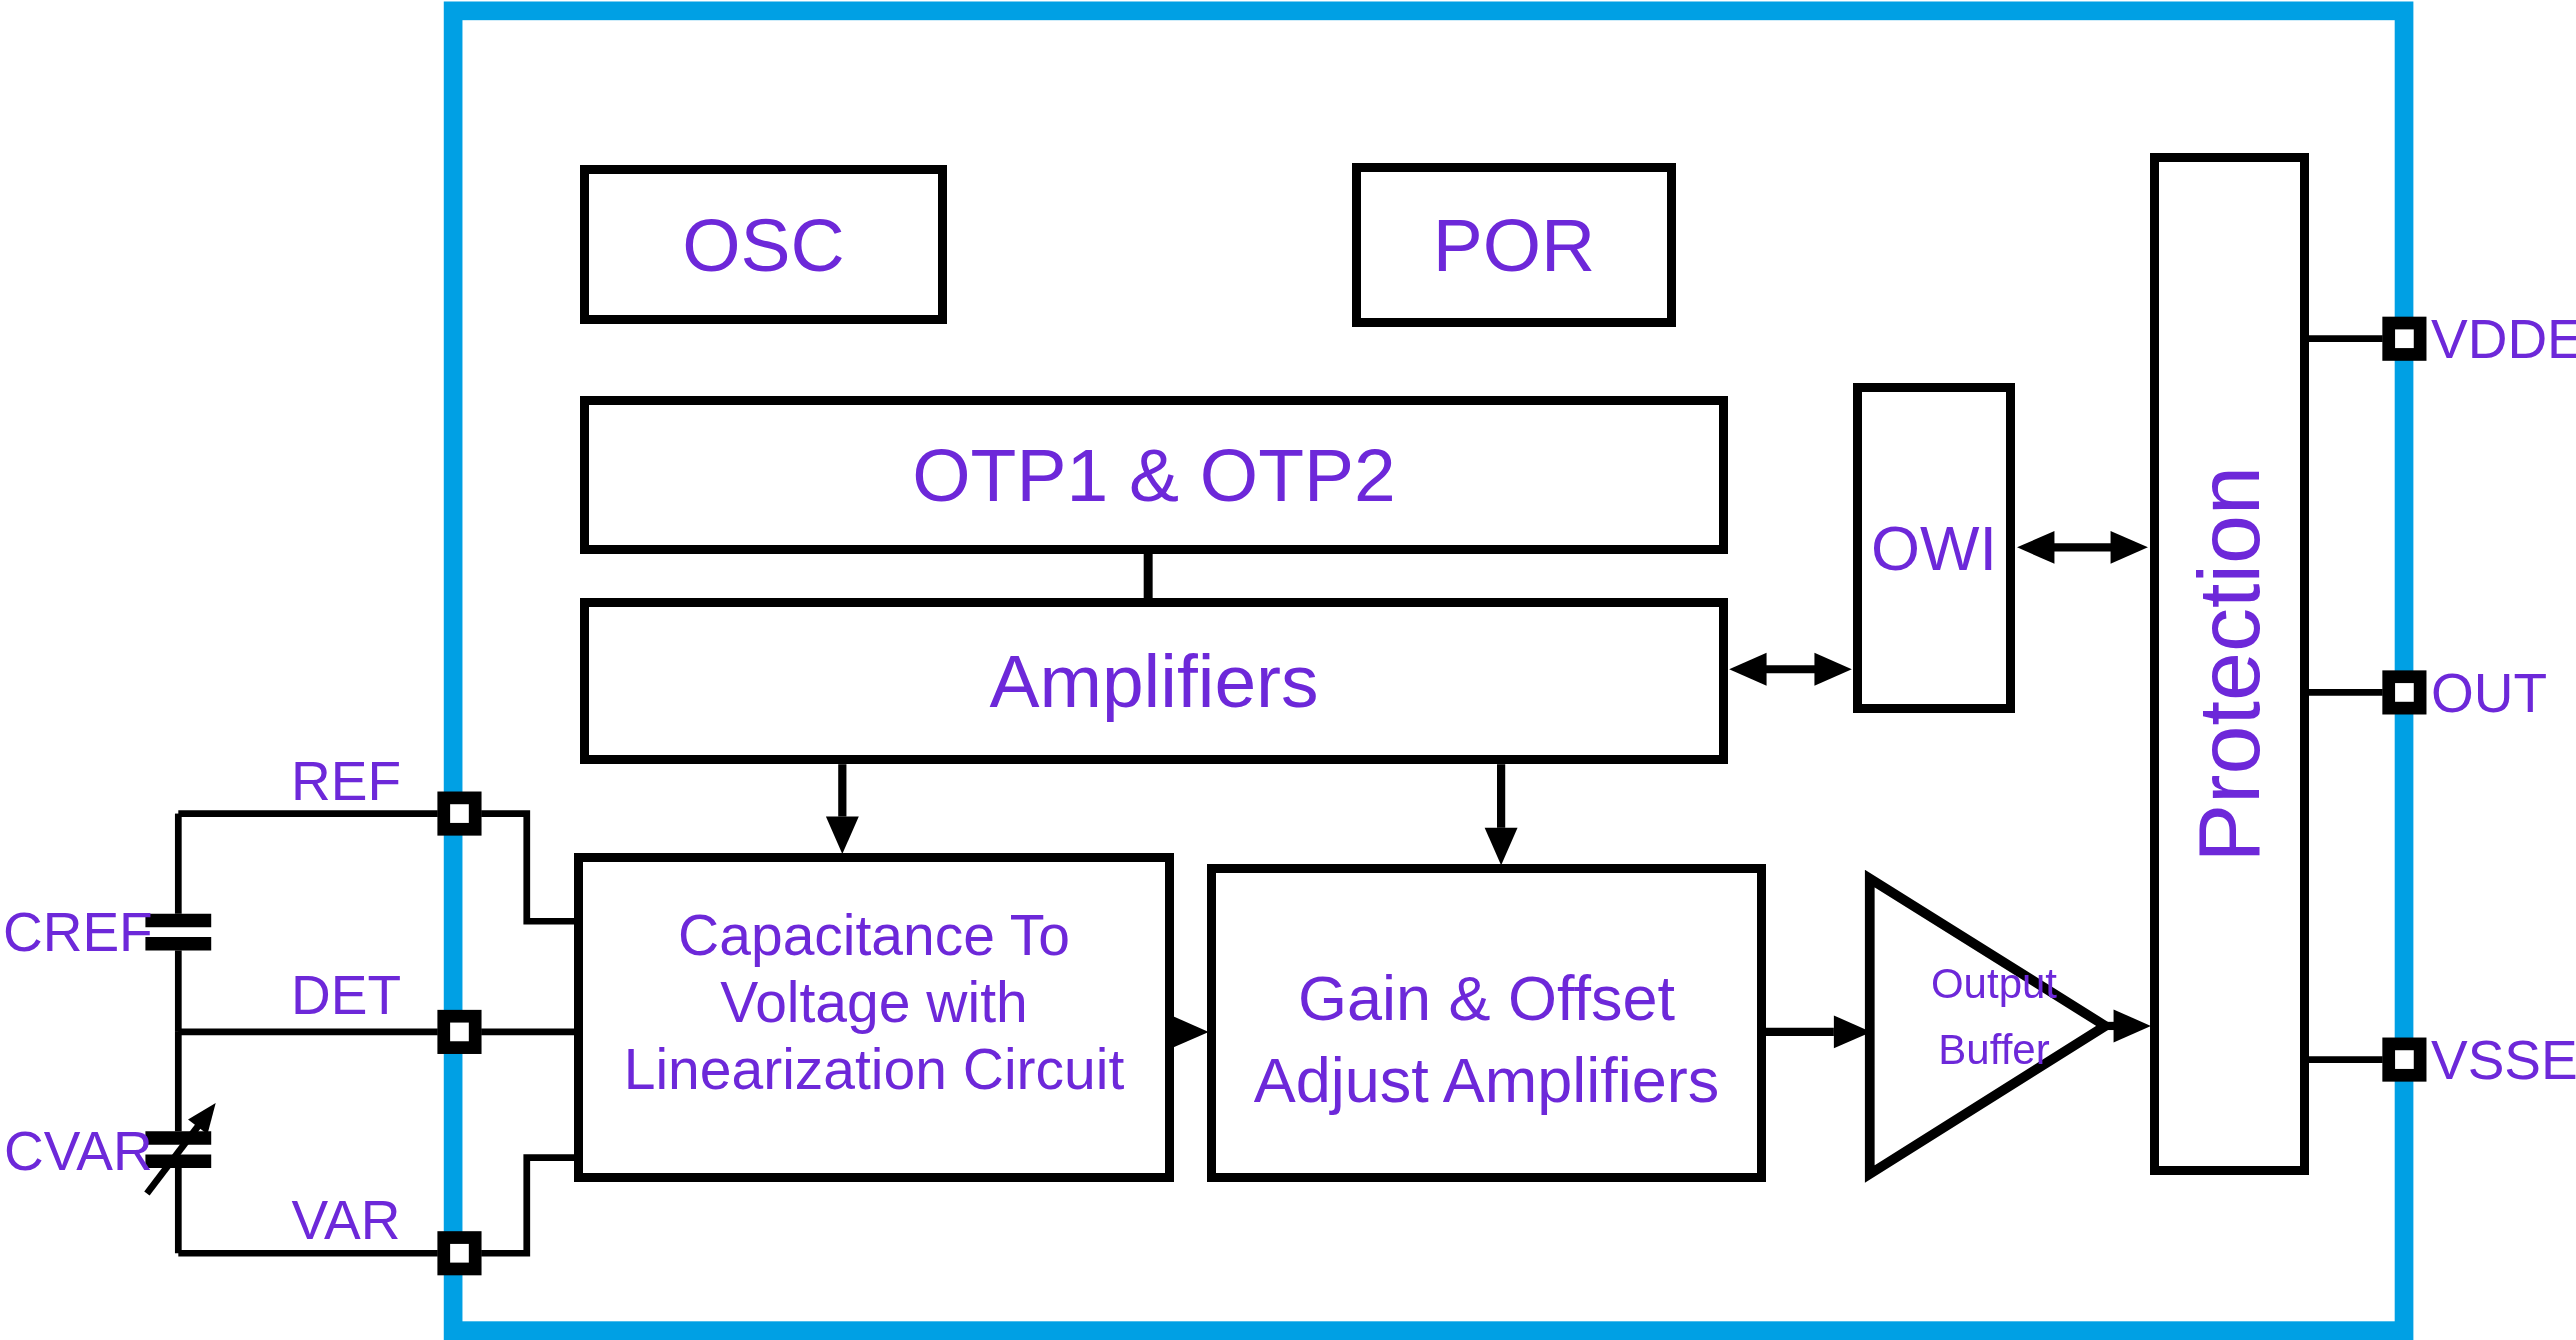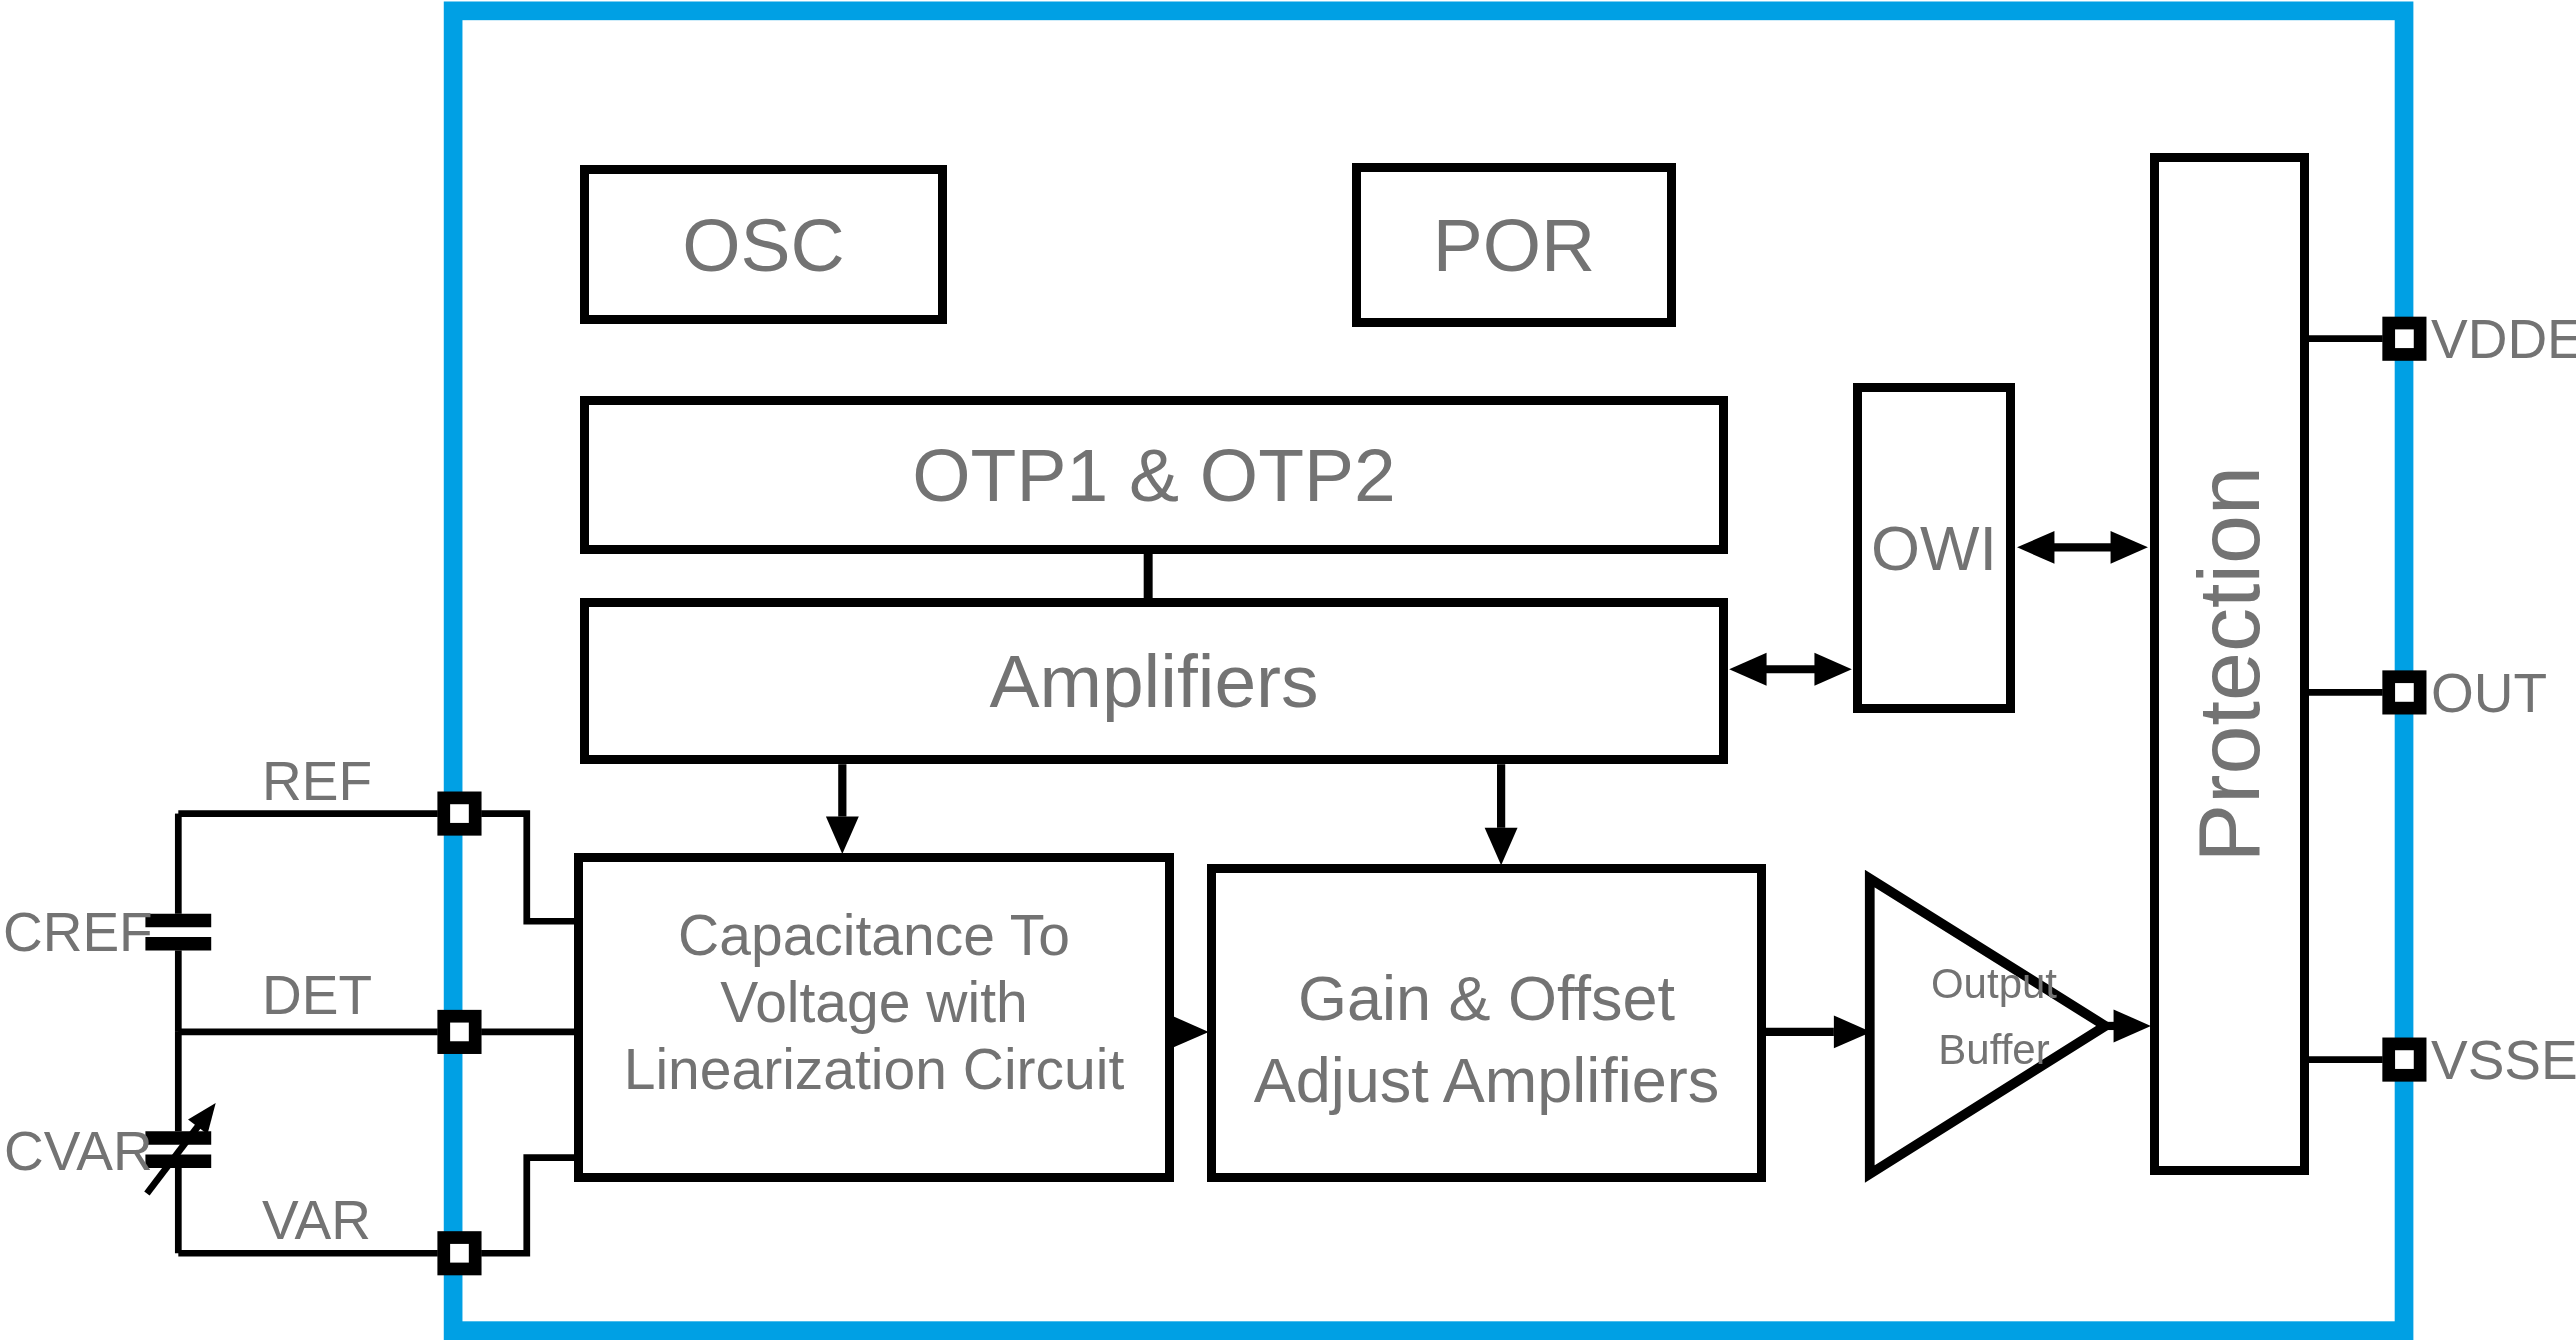--- a/index.html
+++ b/index.html
@@ -1,21 +1,21 @@
 <!DOCTYPE html>
 <html style="--accent: #00A0E4;font-size:12px"><head>
 <meta charset="utf-8">
 <style>
   html,body{margin:0;padding:0;background:#ffffff;}
   #canvas{
     position:relative;
     width:2576px;height:1340px;
     background:#ffffff;
     font-family:"Liberation Sans",sans-serif;
-    color:#737373;
+    color:#6d28d9;
     overflow:hidden;
   }
   #wiring{position:absolute;left:0;top:0;width:2576px;height:1340px;}
   .block{
     position:absolute;
     border:9px solid #000;
     background:#fff;
     box-sizing:border-box;
     display:flex;flex-direction:column;
     align-items:center;justify-content:center;
@@ -26,21 +26,21 @@
   .blk-label-owi{font-size:63px;}
   .ctv-line{font-size:57px;line-height:67px;}
   .gain-line{font-size:63px;line-height:82px;}
   .vertical-text{
     display:block;width:max-content;
     transform:rotate(-90deg);
     white-space:nowrap;
     font-size:88px;
   }
   .pin-label{position:absolute;font-size:55px;line-height:57px;white-space:nowrap;}
-  .pin-label.right-align{text-align:left;}
+  .pin-label.right-align{text-align:center;}
   .buffer-label{
     position:absolute;left:1904px;top:951px;width:180px;
     text-align:center;font-size:42px;line-height:66px;
   }
 </style>
 </head>
 <body>
 
 <div id="canvas">
 

